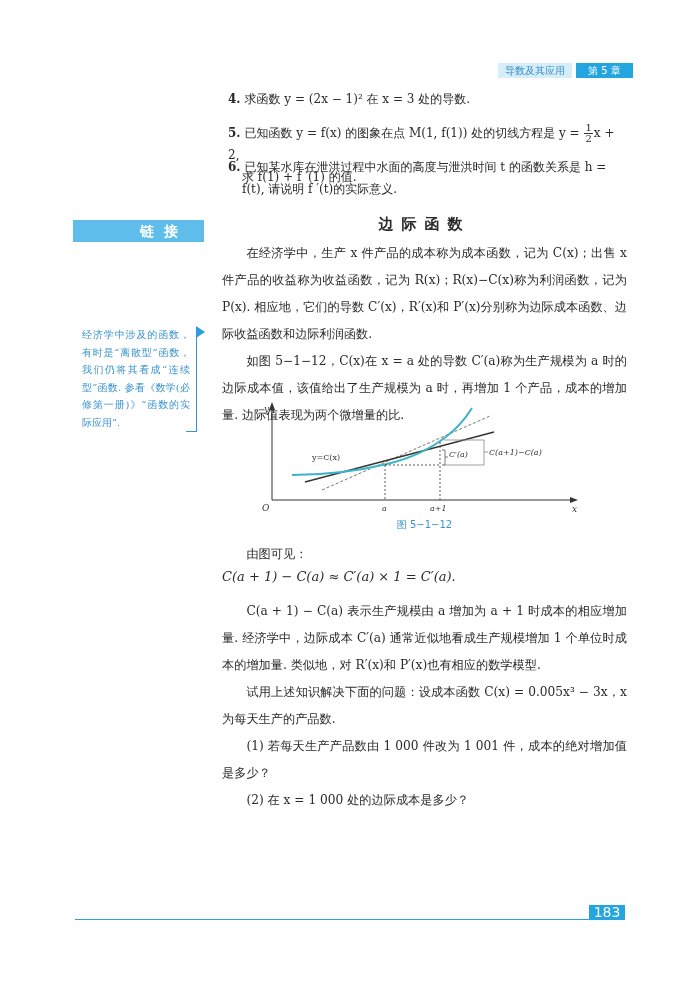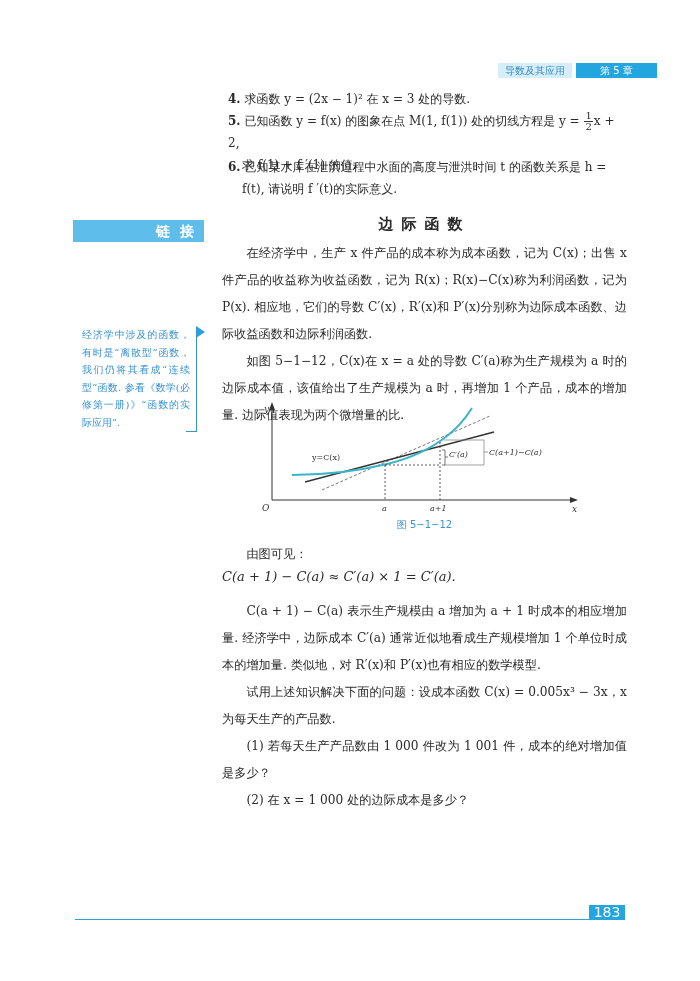--- a/index.html
+++ b/index.html
@@ -15,36 +15,36 @@
       position: absolute; top: 63px; left: 498px;
       height: 15px; display: flex; align-items: center;
       font-family: "DejaVu Sans", sans-serif; font-size: 10px;
     }
     .header .title {
       background: #d6eef9; color: #3a8ec8;
       padding: 1px 7px; height: 15px; line-height: 13px;
     }
     .header .chapter {
       background: #23a5e0; color: #ffffff;
-      padding: 1px 24px; height: 15px; line-height: 13px; margin-left: 4px;
+      padding: 1px 12px; height: 15px; line-height: 13px; margin-left: 4px;
     }
     .main { position: absolute; left: 222px; width: 405px; font-size: 12.2px; line-height: 27px; }
     .ex { position: absolute; left: 228px; width: 398px; font-size: 12px; line-height: 22px; }
     .ex .num { font-weight: bold; margin-right: 4px; }
     .ex .cont { padding-left: 14px; }
     .math { font-style: italic; font-family: "DejaVu Serif", serif; }
     .frac { display: inline-block; vertical-align: middle; text-align: center; font-size: 10px; line-height: 10px; margin: 0 1px; }
     .frac span { display: block; }
     .frac .n { border-bottom: 1px solid #333; padding: 0 1px; }
 
     .link-tab {
       position: absolute; left: 73px; top: 220px; width: 131px; height: 22px;
       background: #5ebdeb; color: #ffffff;
       font-family: "DejaVu Sans", sans-serif; font-size: 14px; font-weight: bold;
-      text-align: right; line-height: 22px; letter-spacing: 10px;
+      text-align: right; padding-right: 16px; line-height: 22px; letter-spacing: 10px;
     }
     .side-note {
       position: absolute; left: 82px; top: 326px; width: 108px;
       font-family: "DejaVu Serif", serif; font-size: 10px; line-height: 17.5px;
       color: #3a93cf; text-align: justify;
     }
     .side-line {
       position: absolute; left: 196px; top: 332px; width: 1px; height: 100px;
       background: #3a93cf;
     }
@@ -82,21 +82,21 @@
 <body>
 
 <div class="header">
   <span class="title">导数及其应用</span>
   <span class="chapter">第 5 章</span>
 </div>
 
 <div class="ex" style="top:88px;">
   <span class="num">4.</span><span>求函数 y = (2x − 1)² 在 x = 3 处的导数.</span>
 </div>
-<div class="ex" style="top:110px;">
+<div class="ex" style="top:122px;">
   <div>
     <span class="num">5.</span><span>已知函数 y = f(x) 的图象在点 M(1, f(1)) 处的切线方程是 y = </span><span class="frac"><span class="n">1</span><span>2</span></span><span>x + 2,</span>
   </div>
   <div class="cont">求 f(1) + f ′(1) 的值.</div>
 </div>
 <div class="ex" style="top:156px;">
   <div><span class="num">6.</span><span>已知某水库在泄洪过程中水面的高度与泄洪时间 t 的函数关系是 h =</span></div>
   <div class="cont">f(t), 请说明 f ′(t)的实际意义.</div>
 </div>
 

